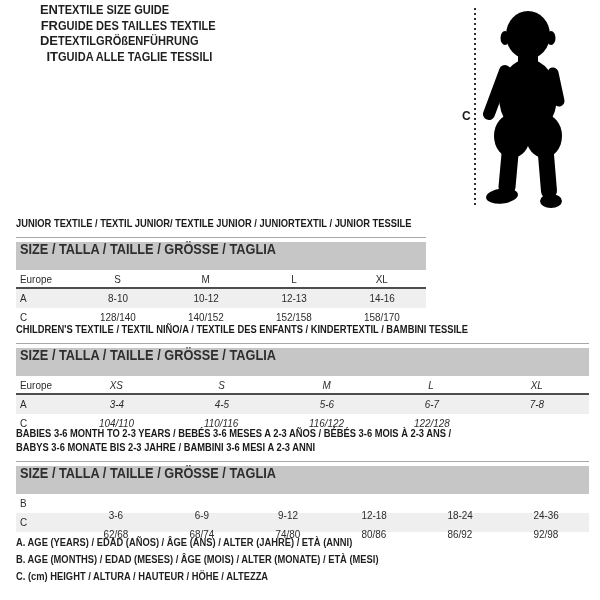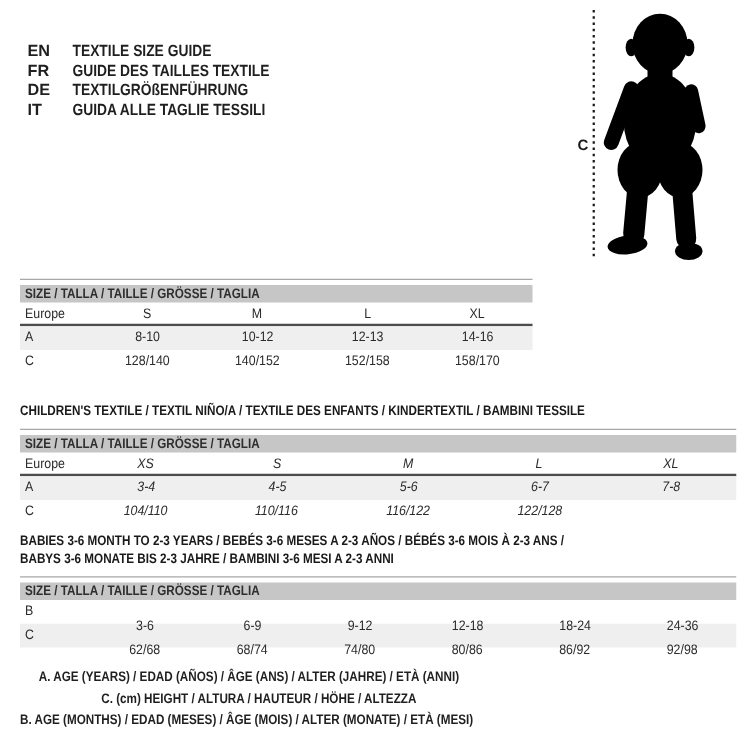--- a/index.html
+++ b/index.html
@@ -8,53 +8,53 @@
     background:#ffffff;color:#1f1f1f;
     font-family:"Liberation Sans", sans-serif;
     -webkit-font-smoothing:antialiased;
   }
   
   .cnd{display:inline-block;white-space:nowrap;transform:scaleX(0.85);transform-origin:0 50%;}
   .cnd9{display:inline-block;white-space:nowrap;transform:scaleX(0.9);transform-origin:0 50%;}
   .ctr{transform-origin:50% 50%;}
 
   
-  .lang-block{position:absolute;left:22px;top:33px;}
+  .lang-block{position:absolute;left:22px;top:2px;text-align:right;}
   .lang-row{display:flex;height:15.5px;line-height:15.5px;font-size:13px;font-weight:bold;}
   .lang-code{width:36px;}
 
   
   .figure{position:absolute;left:450px;top:5px;width:145px;height:210px;}
   .figure svg{display:block;}
   .height-marker{position:absolute;left:12px;top:104px;font-size:12px;font-weight:bold;color:#1a1a1a;}
 
   
   .section{position:absolute;left:16px;}
   .sec-title{font-size:11px;font-weight:bold;line-height:14px;color:#191919;}
   .size-table{border-top:1px solid var(--rule-light,#a8a8a8);padding-top:4px;margin-top:7px;}
-  .band{height:14px;line-height:14px;background:var(--band-bg,#c6c6c6);font-size:11px;font-weight:bold;color:#2e2e2e;padding-left:4px;box-sizing:border-box;}
+  .band{height:28px;line-height:14px;background:var(--band-bg,#c6c6c6);font-size:15px;font-weight:bold;color:#2e2e2e;padding-left:4px;box-sizing:border-box;}
   .trow{display:flex;height:19px;line-height:19px;font-size:11px;color:#2b2b2b;box-sizing:border-box;}
   .trow .cell{text-align:center;overflow:visible;}
   .trow .cell:first-child{text-align:left;padding-left:4px;box-sizing:border-box;}
   .header-row{border-bottom:2px solid var(--rule-dark,#4d4d4d);}
   .shaded{background:var(--shaded-row-bg,#efefef);}
 
   
   .s0 .size-table{width:410px;}
   .s0 .cell:first-child{width:58px;}
   .s0 .cell:nth-child(n+2){width:88px;}
   .s1 .size-table{width:573px;}
   .s1 .cell:first-child{width:48px;}
   .s1 .cell:nth-child(n+2){width:105px;font-style:italic;}
   .s2 .size-table{width:573px;}
   .s2 .cell:first-child{width:57px;}
   .s2 .cell:nth-child(n+2){width:86px;margin-top:12px;}
 
   
-  .footnotes{position:absolute;left:16px;top:534px;text-align:center;}
+  .footnotes{position:absolute;left:16px;top:534px;}
   .footnote{height:17px;line-height:17px;font-size:11px;font-weight:bold;color:#1f1f1f;}
 </style>
 </head>
 <body>
 
 <div class="lang-block">
   <div class="lang-row">
     <span class="lang-code">EN</span>
     <span class="cnd">TEXTILE SIZE GUIDE</span>
   </div>
@@ -90,20 +90,23 @@
       <line x1="103" y1="68" x2="109" y2="96" stroke-width="11"></line>
       <line x1="61" y1="138" x2="57" y2="182" stroke-width="17"></line>
       <line x1="95" y1="138" x2="99" y2="186" stroke-width="16"></line>
     </g>
     <line x1="25" y1="3" x2="25" y2="203" stroke="#1a1a1a" stroke-width="1.8" stroke-dasharray="2 3"></line>
   </svg>
   <span class="height-marker">C</span>
 </div>
 
 <section class="section s0" style="top:216px">
+  <div class="sec-title">
+    <span class="cnd">JUNIOR TEXTILE / TEXTIL JUNIOR/ TEXTILE JUNIOR / JUNIORTEXTIL / JUNIOR TESSILE</span>
+  </div>
   <div class="size-table">
     <div class="band">
       <span class="cnd">SIZE / TALLA / TAILLE / GRÖSSE / TAGLIA</span>
     </div>
     <div>
         <div class="trow header-row">
           <div class="cell"><span class="cnd9">Europe</span></div>
           <div class="cell"><span class="cnd9 ctr">S</span></div>
           <div class="cell"><span class="cnd9 ctr">M</span></div>
           <div class="cell"><span class="cnd9 ctr">L</span></div>
@@ -190,15 +193,15 @@
           <div class="cell"><span class="cnd9 ctr">80/86</span></div>
           <div class="cell"><span class="cnd9 ctr">86/92</span></div>
           <div class="cell"><span class="cnd9 ctr">92/98</span></div>
         </div>
       </div>
   </div>
 </section>
 
 <div class="footnotes">
   <div class="footnote"><span class="cnd">A. AGE (YEARS) / EDAD (AÑOS) / ÂGE (ANS) / ALTER (JAHRE) / ETÀ (ANNI)</span></div>
+  <div class="footnote"><span class="cnd">B. AGE (MONTHS) / EDAD (MESES) / ÂGE (MOIS) / ALTER (MONATE) / ETÀ (MESI)</span></div>
   <div class="footnote"><span class="cnd">C. (cm) HEIGHT / ALTURA / HAUTEUR / HÖHE / ALTEZZA</span></div>
-  <div class="footnote"><span class="cnd">B. AGE (MONTHS) / EDAD (MESES) / ÂGE (MOIS) / ALTER (MONATE) / ETÀ (MESI)</span></div>
 </div>
 
 </body></html>

